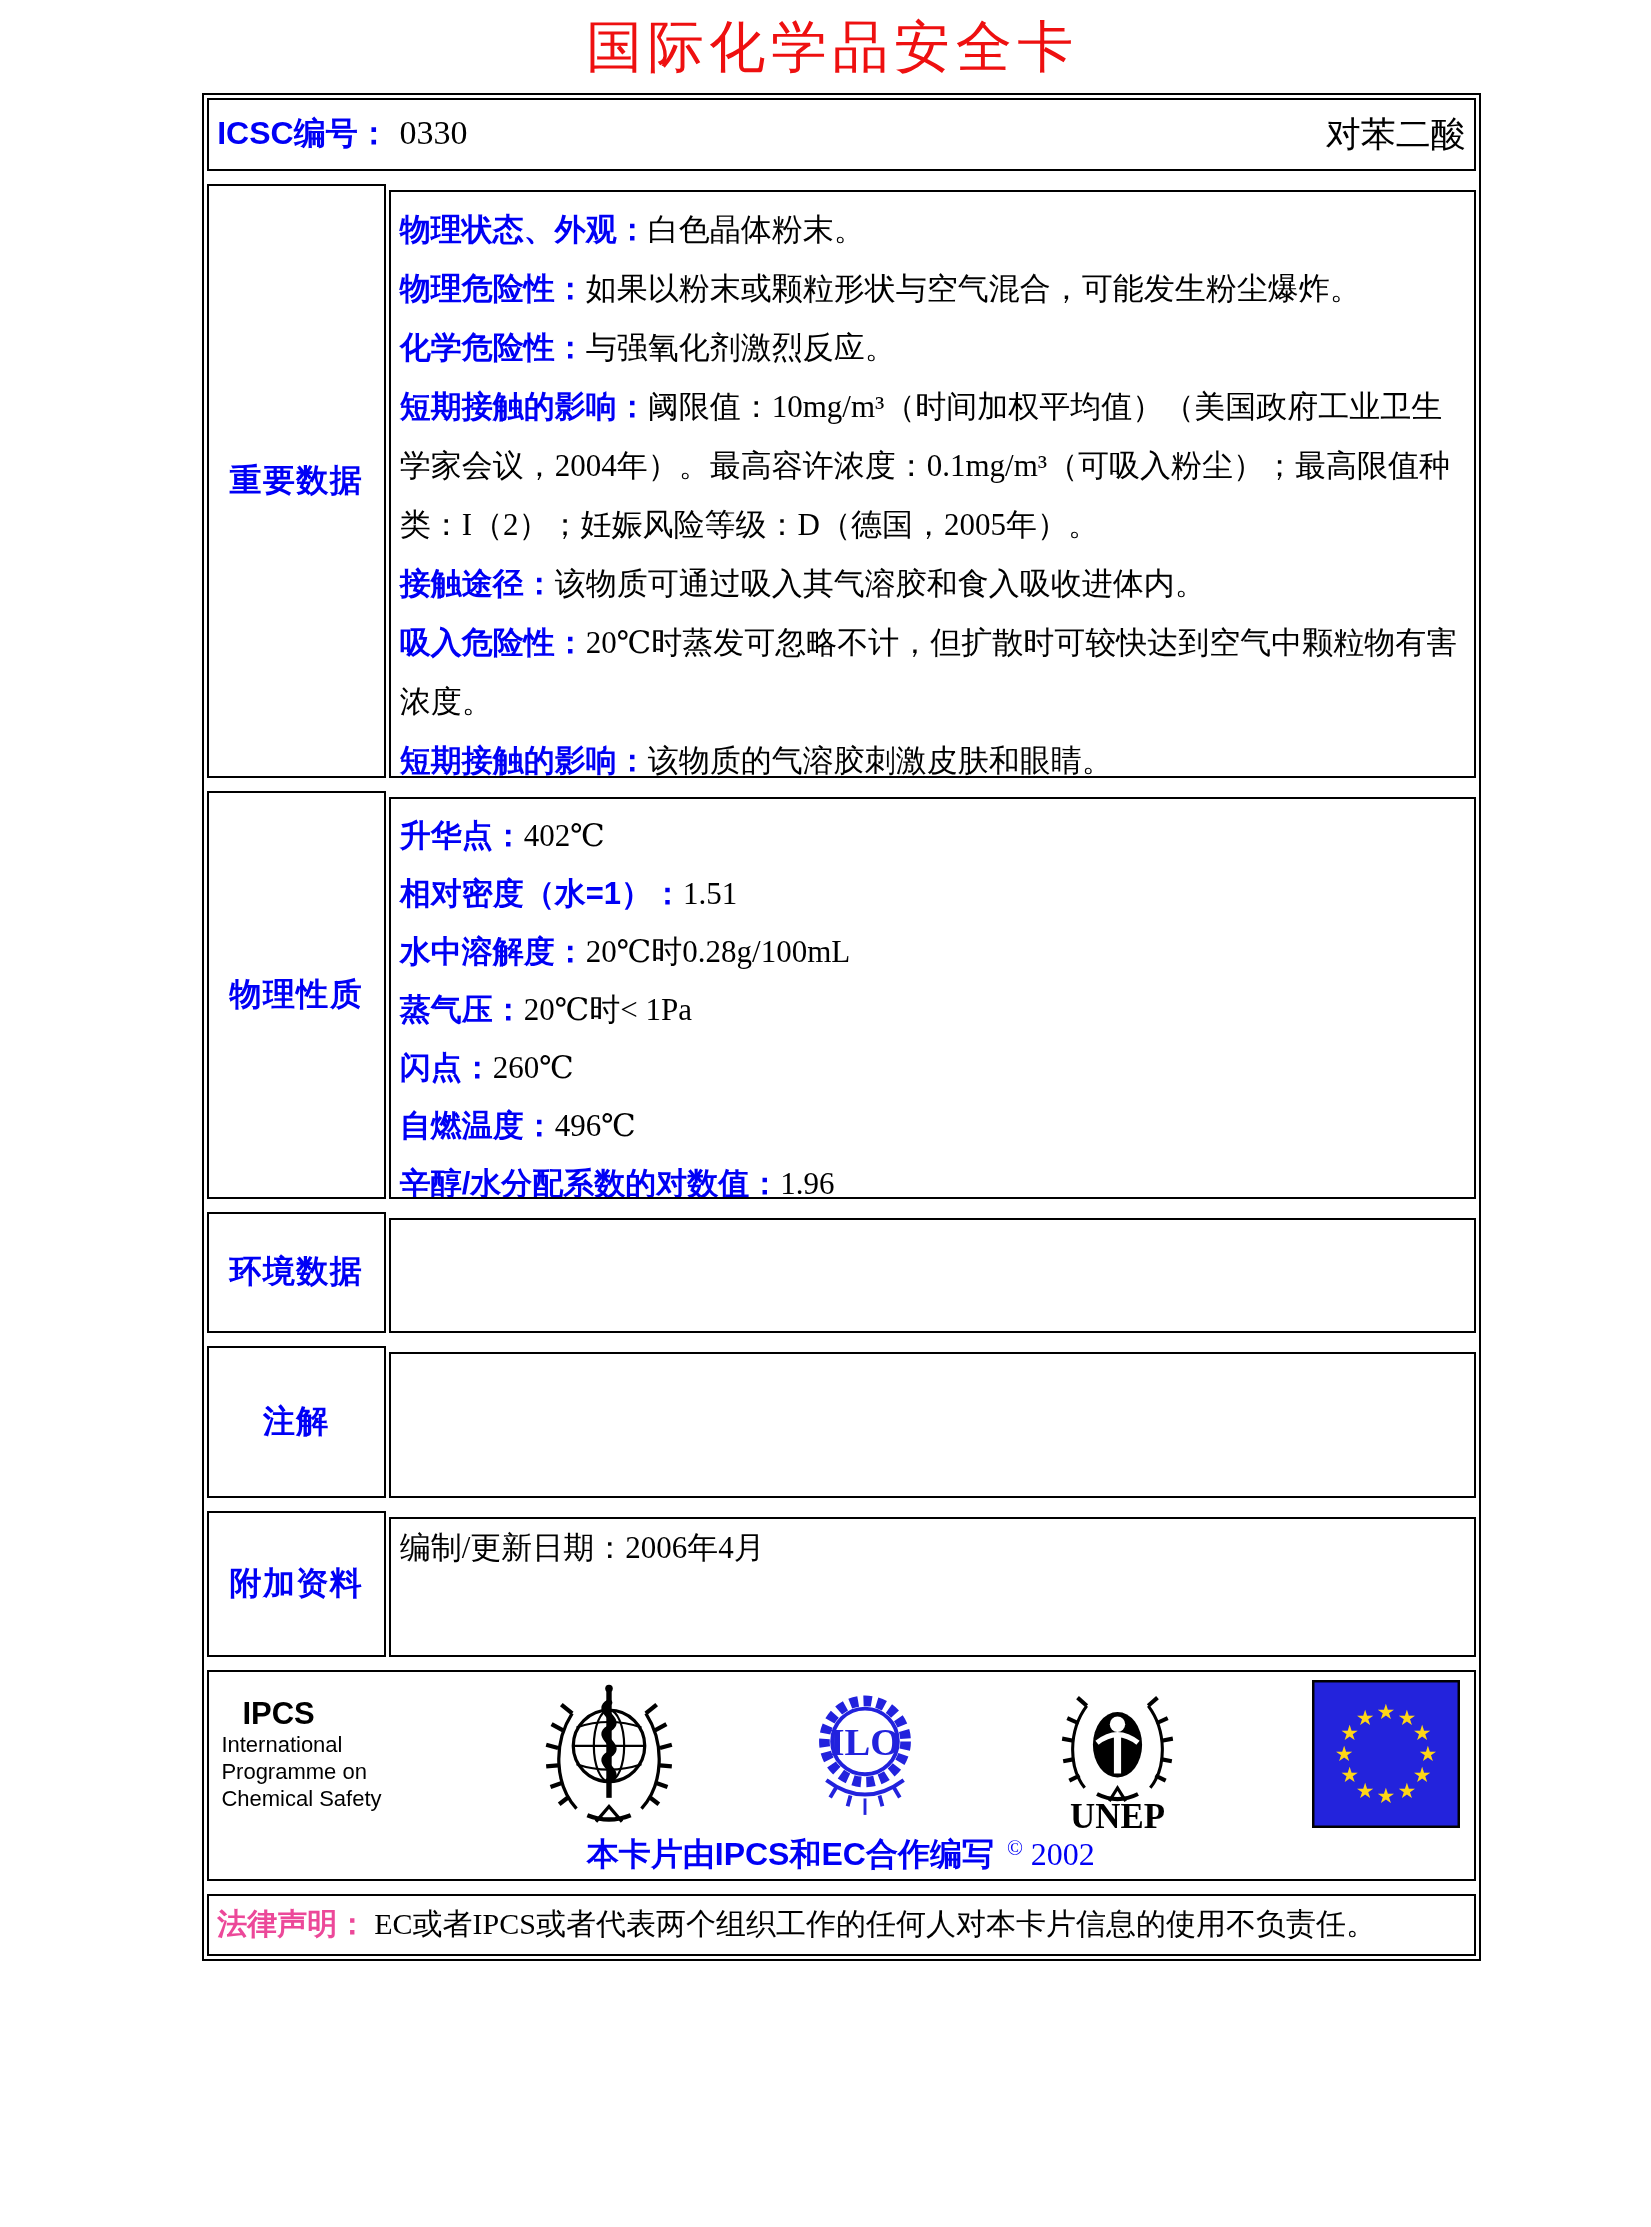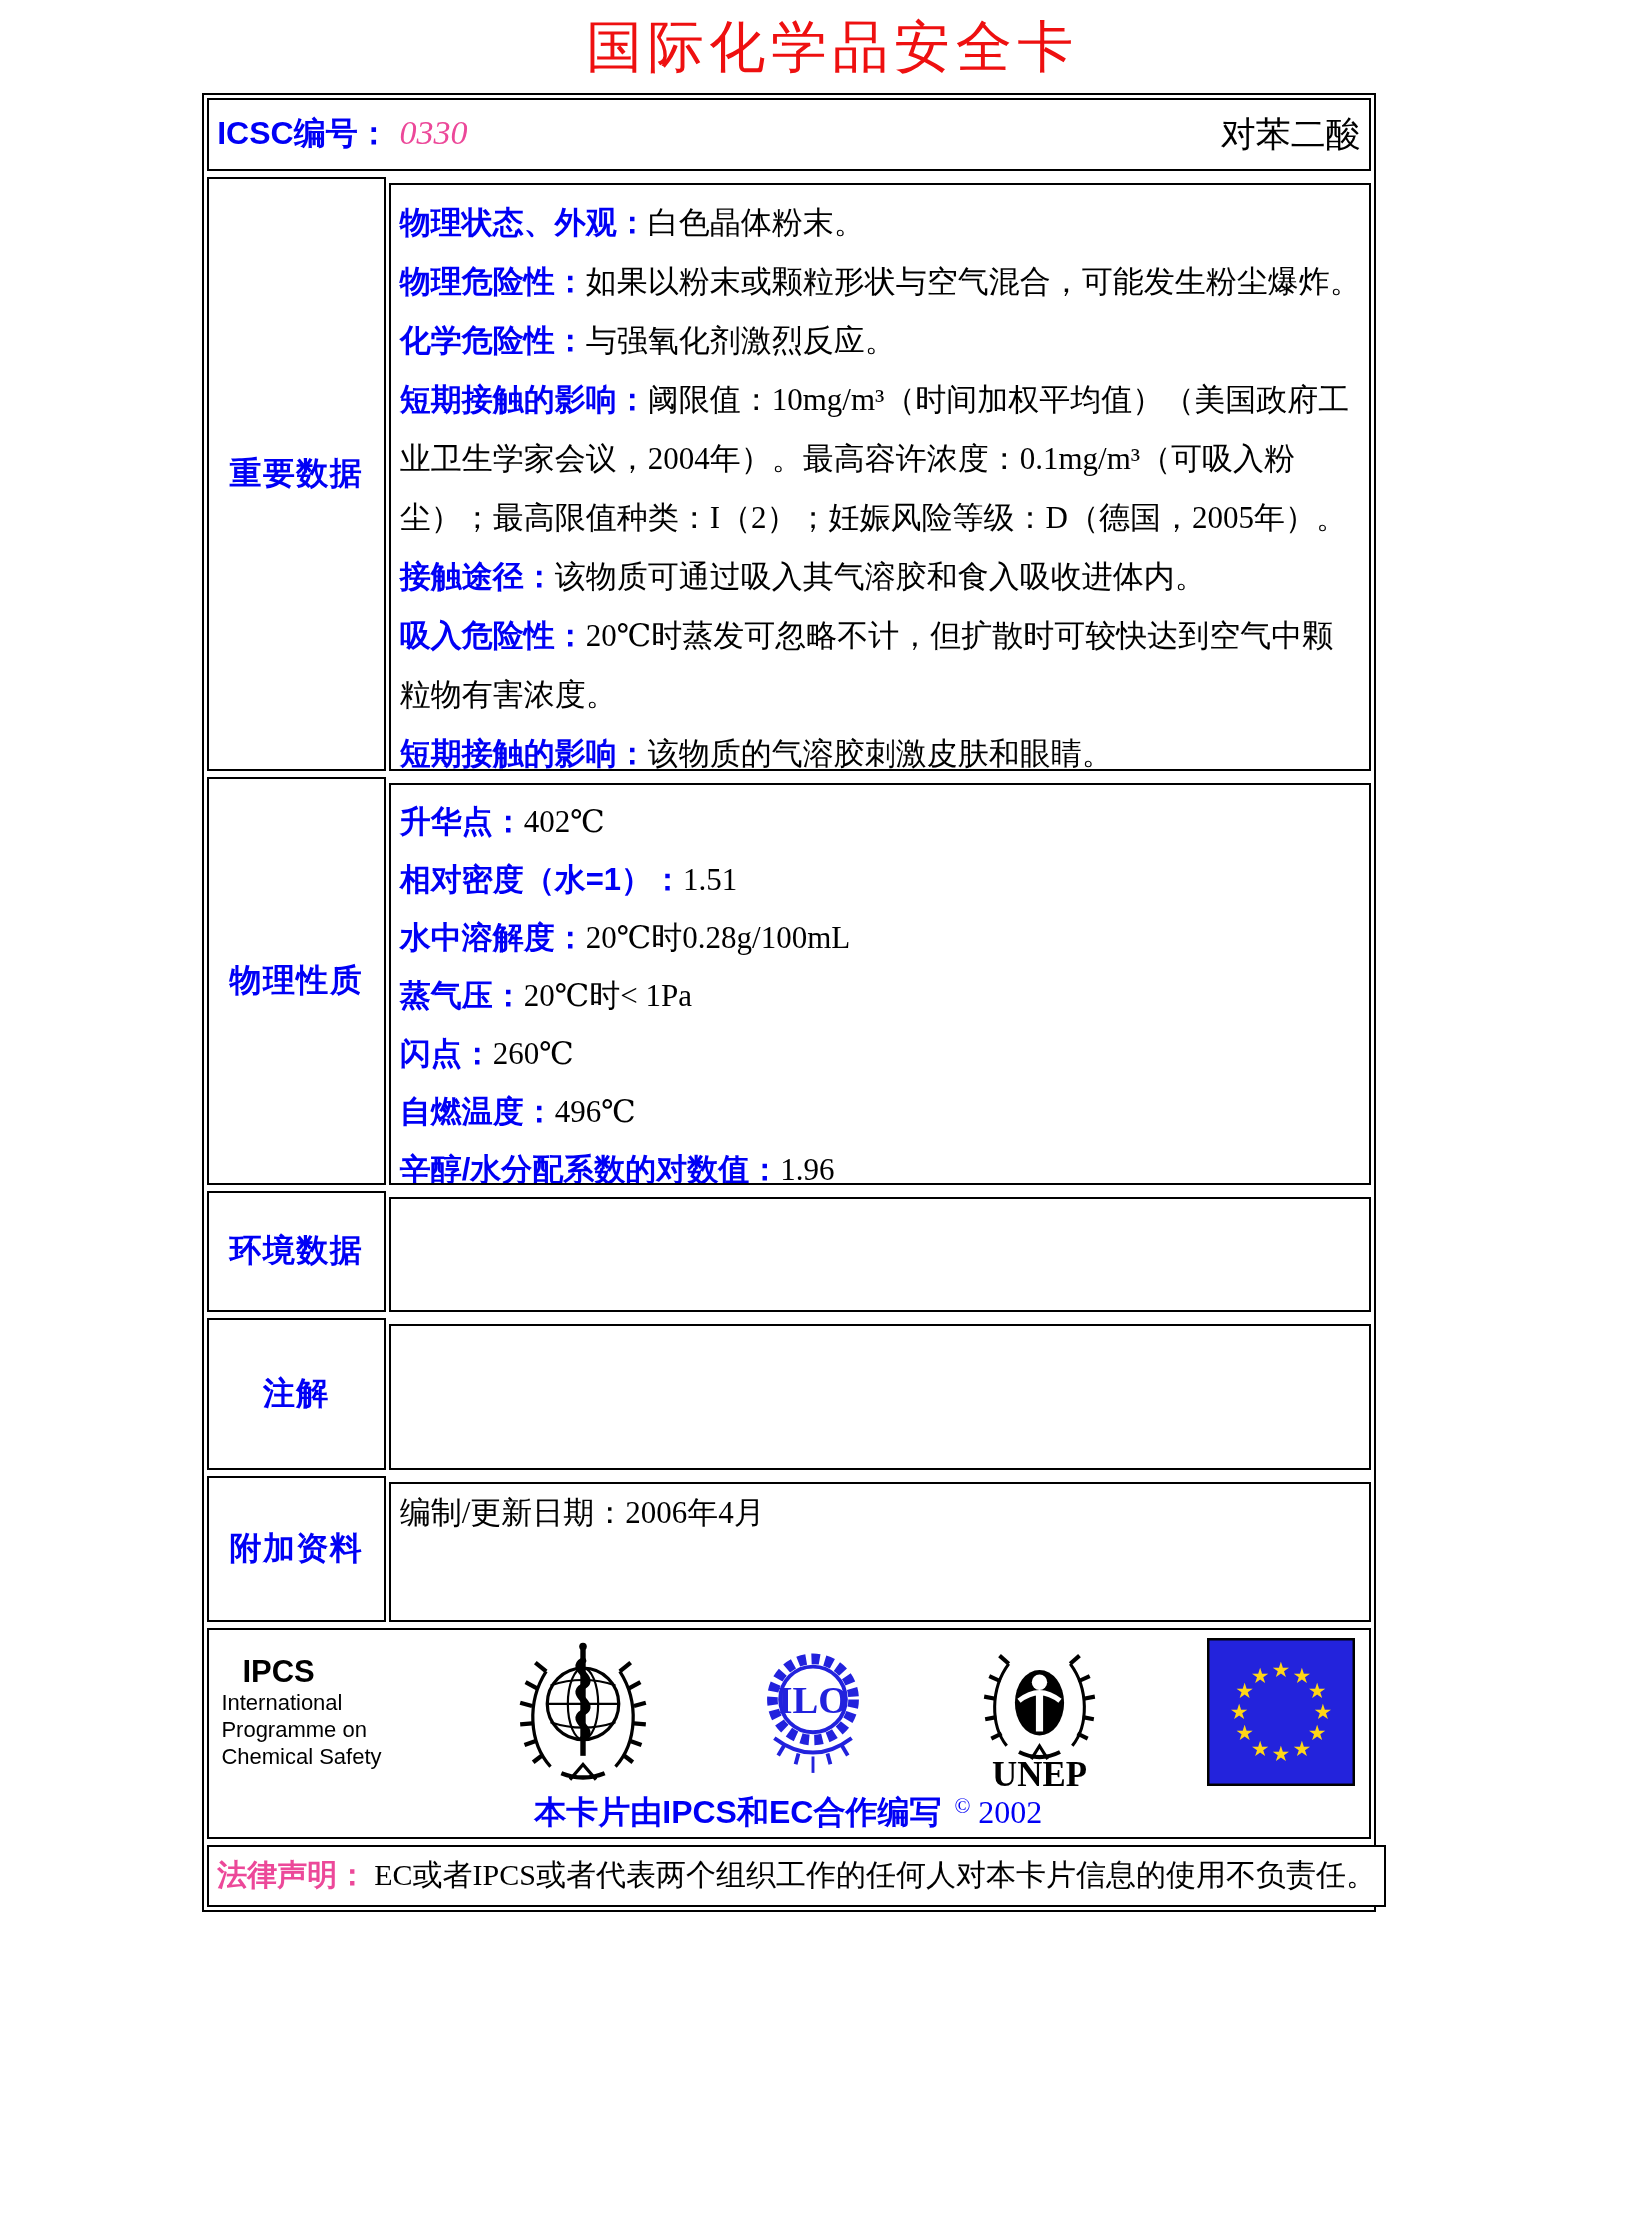--- a/index.html
+++ b/index.html
@@ -16,33 +16,33 @@
   .page{position:relative;width:1652px;height:2227px;background:#fff;overflow:hidden;}
 
   .doc-title{
     position:absolute;left:202px;top:11.2px;width:1261px;height:73px;
     text-align:center;font-size:56px;line-height:73px;font-weight:normal;
     letter-spacing:5.6px;color:var(--title_red);
     font-family:"Liberation Serif","DejaVu Serif",serif;
   }
 
   .card{
-    position:absolute;left:202px;top:93px;width:1174px;
+    position:absolute;left:202px;top:93px;width:1279px;
     border:2.8px solid #000;background:#fff;padding:2.8px;
-    display:flex;flex-direction:column;gap:6px;
+    display:flex;flex-direction:column;gap:13px;
   }
   .row{display:flex;gap:3.5px;}
   .cell{border:2.1px solid #000;background:#fff;}
 
   
   .row-header{height:73px;}
   .header-cell{flex:1;display:flex;align-items:center;justify-content:space-between;padding:0 8.4px;}
   .header-left{display:flex;align-items:baseline;gap:9.8px;}
   .icsc-label{font-family:"Liberation Sans","DejaVu Sans",sans-serif;font-weight:bold;font-size:32px;color:var(--accent_blue);}
-  .icsc-number{font-size:34px;color:#ec4899;font-style:italic;}
+  .icsc-number{font-size:34px;color:#000000;}
   .chem-name{font-size:35px;color:#000;}
 
   
   .label-cell{flex:0 0 179px;display:flex;align-items:center;justify-content:center;text-align:center;}
   .section-label{font-family:"Liberation Sans","DejaVu Sans",sans-serif;font-weight:bold;font-size:32px;color:var(--accent_blue);letter-spacing:1.4px;}
   .content-cell{flex:1;padding:8.4px 7px 4.2px 8.4px;overflow:hidden;margin-top:6px;}
   .text-line{font-size:31px;color:#000;}
   .line-label{font-family:"Liberation Sans","DejaVu Sans",sans-serif;font-weight:bold;color:var(--accent_blue);}
   .row-important{height:594px;}
   .row-important .text-line{line-height:59px;}

